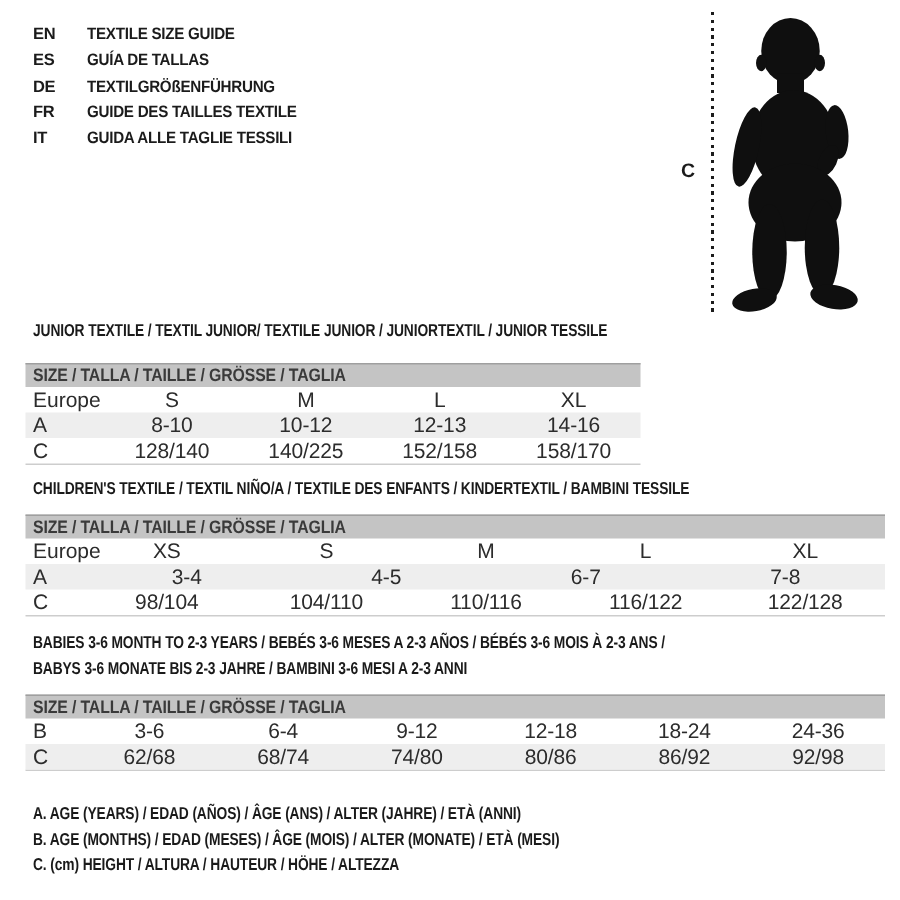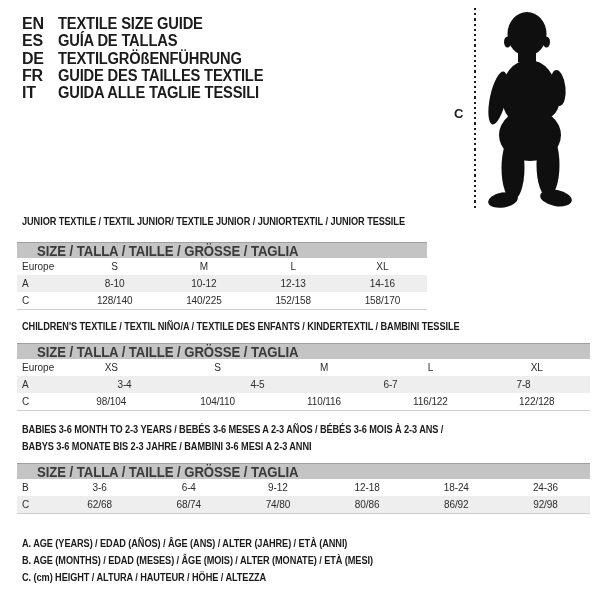--- a/index.html
+++ b/index.html
@@ -4,36 +4,36 @@
 <style>
   html,body{margin:0;padding:0;}
   body{
     width:600px;height:600px;position:relative;background:#ffffff;
     font-family:"Liberation Sans", sans-serif;color:#1d1d1d;overflow:hidden;
     -webkit-font-smoothing:antialiased;
   }
   .abs{position:absolute;}
   
   .lang-block{left:22px;top:15px;}
-  .lang-row{display:flex;height:17.3px;line-height:17.3px;font-weight:700;font-size:16px;color:#1b1b1b;}
+  .lang-row{display:flex;height:17.3px;line-height:17.3px;font-weight:700;font-size:11px;color:#1b1b1b;}
   .lang-code{width:36px;flex:0 0 36px;letter-spacing:-0.2px;}
   .lang-label{display:inline-block;white-space:nowrap;transform:scaleX(0.92);transform-origin:left center;letter-spacing:-0.2px;}
   
   .dotline{left:474px;top:8px;width:2px;height:200px;
     background:repeating-linear-gradient(to bottom,#1c1c1c 0 2.2px,transparent 2.2px 5.2px);}
   .c-label{left:454px;top:106px;font-size:13px;font-weight:700;color:#1b1b1b;}
   
   .sec-h{font-size:11.5px;font-weight:700;color:#1a1a1a;white-space:nowrap;
     transform:scaleX(0.8);transform-origin:left top;letter-spacing:-0.1px;line-height:13px;}
   
   .size-table{border-bottom:1px solid #cdcdcd;}
   .band{height:15px;line-height:15px;background:#c4c4c4;border-top:1px solid #9f9f9f;
-    color:#3a3a3a;font-size:15px;font-weight:700;padding-left:20px;overflow:hidden;white-space:nowrap;}
+    color:#3a3a3a;font-size:12px;font-weight:700;padding-left:5px;overflow:hidden;white-space:nowrap;}
   .band > span{display:inline-block;transform:scaleX(0.88);transform-origin:left center;letter-spacing:-0.1px;}
-  .trow{display:flex;height:17px;line-height:17px;font-size:10px;font-weight:400;color:#2c2c2c;}
+  .trow{display:flex;height:17px;line-height:17px;font-size:14px;font-weight:400;color:#2c2c2c;}
   .trow.alt{background:#eeeeee;}
   .tlabel{flex:0 0 auto;text-align:left;padding-left:5px;box-sizing:border-box;}
   .t-junior .tlabel{width:53px;}
   .t-children .tlabel{width:41px;}
   .t-babies .tlabel{width:38px;}
   .tcell{flex:1 1 0;text-align:center;letter-spacing:-0.1px;}
   
   .legend-line{font-size:11.5px;font-weight:700;color:#1a1a1a;white-space:nowrap;height:17px;line-height:17px;
     transform:scaleX(0.8);transform-origin:left top;letter-spacing:-0.1px;}
   .legend{left:22px;top:535px;}

